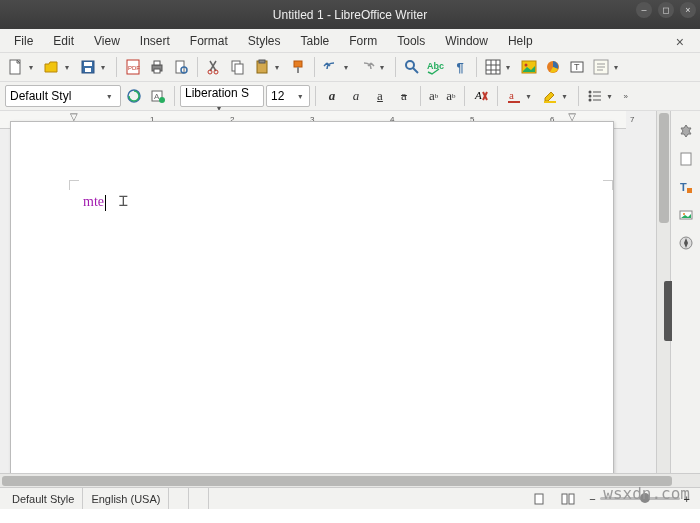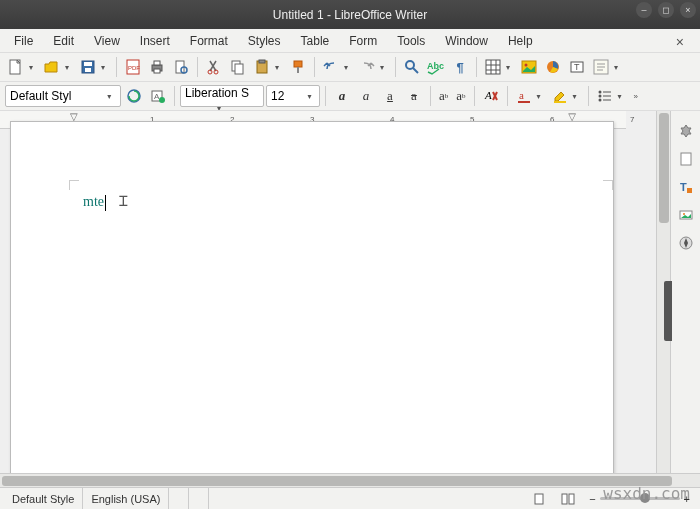--- a/index.html
+++ b/index.html
@@ -19,21 +19,21 @@
     .combo input { border:none; outline:none; font-size:12px; width:100%;}
     .workspace { position:relative; height: 362px; background:#f0f0f0; display:flex;}
     .ruler-h { height:18px; background:#f6f6f4; border-bottom:1px solid #ccc; position:relative; margin-right:30px; font-size:8px; color:#555;}
     .ruler-h .lbl{position:absolute;top:4px;}
     .ruler-marker{position:absolute;top:0;font-size:10px;color:#666;}
     .doc-area{flex:1; position:relative; overflow:hidden; background:#efefef;}
     .page{position:absolute; left:10px; top:10px; width:604px; height:500px; background:#fff; border:1px solid #bbb; box-shadow:1px 1px 3px rgba(0,0,0,.15);}
     .page .corner{position:absolute;width:10px;height:10px;border:1px solid #ccc;}
     .page .corner.tl{top:58px;left:58px;border-right:none;border-bottom:none;}
     .page .corner.tr{top:58px;right:0px;border-left:none;border-bottom:none;}
-    .page .text{position:absolute;left:72px;top:72px;font-family:"Liberation Serif",Georgia,serif;font-size:14px;color:#0f766e;}
+    .page .text{position:absolute;left:72px;top:72px;font-family:"Liberation Serif",Georgia,serif;font-size:14px;color:#a21caf;}
     .page .text::after{content:"";display:inline-block;width:1px;height:16px;background:#000;margin-left:1px;vertical-align:middle;animation:blink 1s steps(1) infinite;}
     @keyframes blink{50%{opacity:0;}}
     .txtcursor{position:absolute;left:108px;top:71px;font-size:14px;color:#555;}
     .vscroll{width:14px;background:#e8e8e6;border-left:1px solid #ccc;position:relative;}
     .vscroll .thumb{position:absolute;top:2px;left:2px;width:10px;height:110px;background:#b8b8b6;border-radius:3px;}
     .sidebar{width:30px;background:#f2f2f0;border-left:1px solid #ccc;display:flex;flex-direction:column;align-items:center;gap:4px;padding-top:8px;}
     .sidebtn{width:24px;height:24px;display:flex;align-items:center;justify-content:center;border:1px solid transparent;border-radius:2px;cursor:pointer;font-size:14px;}
     .handle{width:8px;height:60px;background:#555;position:absolute;right:28px;top:170px;border-radius:2px 0 0 2px;cursor:pointer;}
     .hscroll-area{height:14px;background:#e8e8e6;border-top:1px solid #ccc;position:relative;margin-right:0;}
     .hscroll-area .thumb{position:absolute;top:2px;left:2px;height:10px;width:670px;background:#b8b8b6;border-radius:3px;}
@@ -227,21 +227,21 @@
         <rect x="2" y="3" width="10" height="10" fill="#fff" stroke="#666"></rect>
         <text x="4" y="11" font-size="8" fill="#666">A</text>
         <circle cx="12" cy="12" r="3" fill="#27ae60"></circle>
       </svg>
     </div>
   <div class="sep"></div>
   <div class="combo" style="width:84px;flex-direction:column;">
     <input value="Liberation S" style="">
     <span class="drop">▾</span>
   </div>
-  <div class="combo" style="width:54px;">
+  <div class="combo" style="width:44px;">
     <input value="12" style="">
     <span class="drop">▾</span>
   </div>
   <div class="sep"></div>
   <div class="tbtn" style="font-weight:bold;font-style:italic;font-family:serif;">a</div>
   <div class="tbtn" style="font-style:italic;font-family:serif;">a</div>
   <div class="tbtn" style="text-decoration:underline;font-family:serif;">a</div>
   <div class="tbtn" style="text-decoration:line-through;font-family:serif;">a</div>
   <div class="sep"></div>
   <div class="tbtn wide" style="font-family:serif;">a<sup style="font-size:7px;">b</sup></div>

